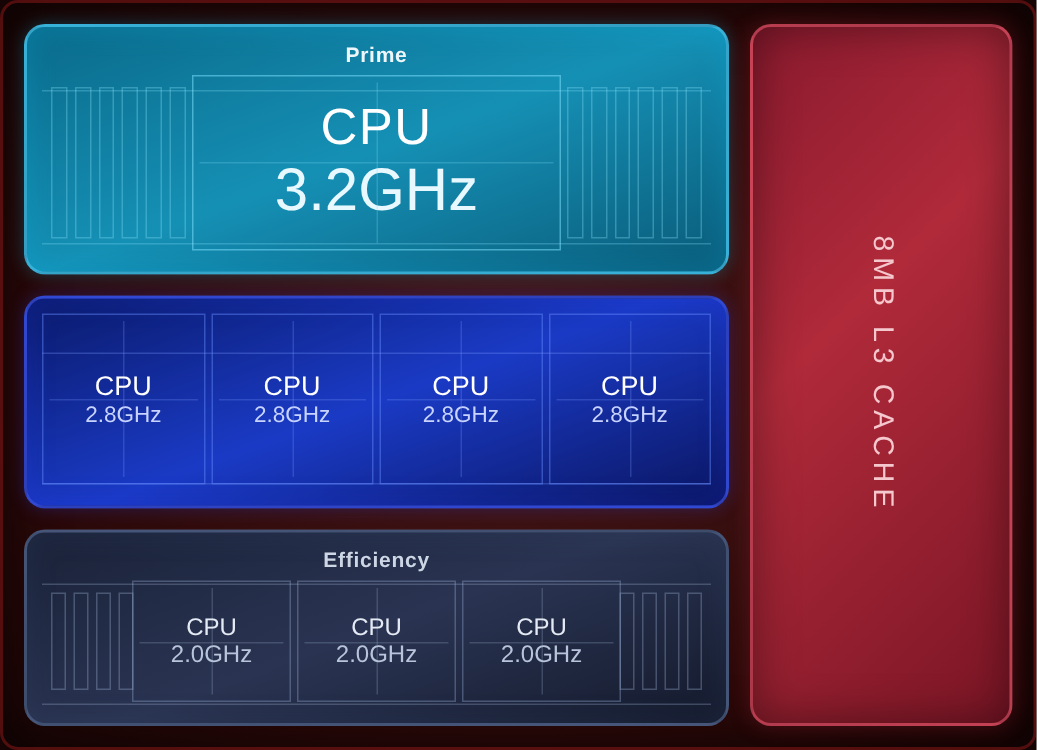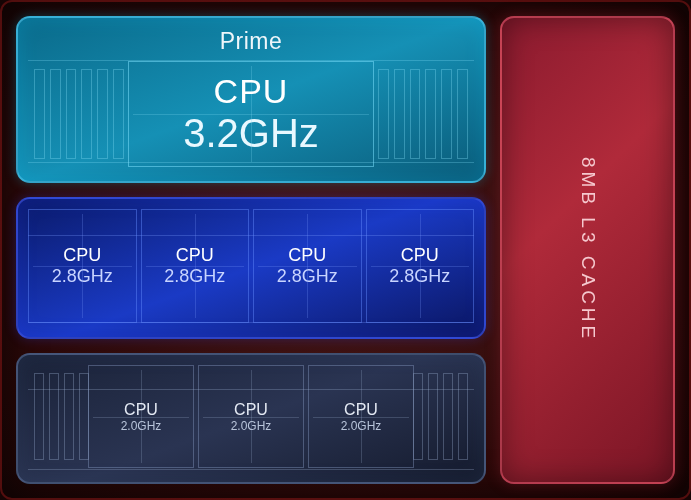--- a/index.html
+++ b/index.html
@@ -69,22 +69,22 @@
     box-shadow: inset 0 0 20px rgba(40,60,255,0.2), 0 0 12px rgba(40,60,220,0.3);
   }
   .efficiency {
     flex: 0.85;
     background: linear-gradient(160deg, #1a2238 0%, #2a3452 50%, #141a2c 100%);
     border: 2px solid rgba(90,110,150,0.6);
     box-shadow: inset 0 0 20px rgba(60,80,120,0.2);
   }
   .cluster-title {
     color: #eef6fa;
-    font-size: 23px;
-    font-weight: 400;
+    font-size: 14px;
+    font-weight: 700;
     margin-bottom: 6px;
     letter-spacing: 0.5px;
   }
   .efficiency .cluster-title { color: #cdd6e4; }
   .core-row {
     flex: 1;
     width: 100%;
     display: flex;
     align-items: stretch;
     justify-content: center;
@@ -151,23 +151,23 @@
     color:#fff;
     font-weight:300;
     line-height:1.15;
     text-align:left;
     z-index:2;
     background: inherit;
   }
   .prime .core-label.big { font-size:34px; letter-spacing:1px; }
   .prime .core-freq { font-size:40px; color:#e8f8ff; font-weight:300; }
   .performance .core-label { font-size:18px; }
-  .performance .core-freq { font-size:18px; color:#c8d4ff; }
+  .performance .core-freq { font-size:15px; color:#c8d4ff; }
   .efficiency .core-label { font-size:16px; color:#e4eaf4; }
-  .efficiency .core-freq { font-size:12px; color:#b8c4da; }
+  .efficiency .core-freq { font-size:16px; color:#b8c4da; }
 
   
   .rail {
     position:absolute;
     left:10px; right:10px;
     height:1px;
     background: currentColor;
     opacity:0.3;
     pointer-events:none;
   }
@@ -227,20 +227,21 @@
             <div class="core-freq">2.8GHz</div>
           </div>
           <div class="core">
             <div class="core-label">CPU</div>
             <div class="core-freq">2.8GHz</div>
           </div>
         </div>
       </div>
 
       <div class="cluster efficiency">
+        <div class="cluster-title">Efficiency</div>
         <div class="rail" style="top:34px"></div>
         <div class="rail" style="bottom:12px"></div>
         <div class="core-row">
           <div class="bars left-b">
               <span></span>
               <span></span>
               <span></span>
               <span></span>
             </div>
           <div class="bars right-b">

